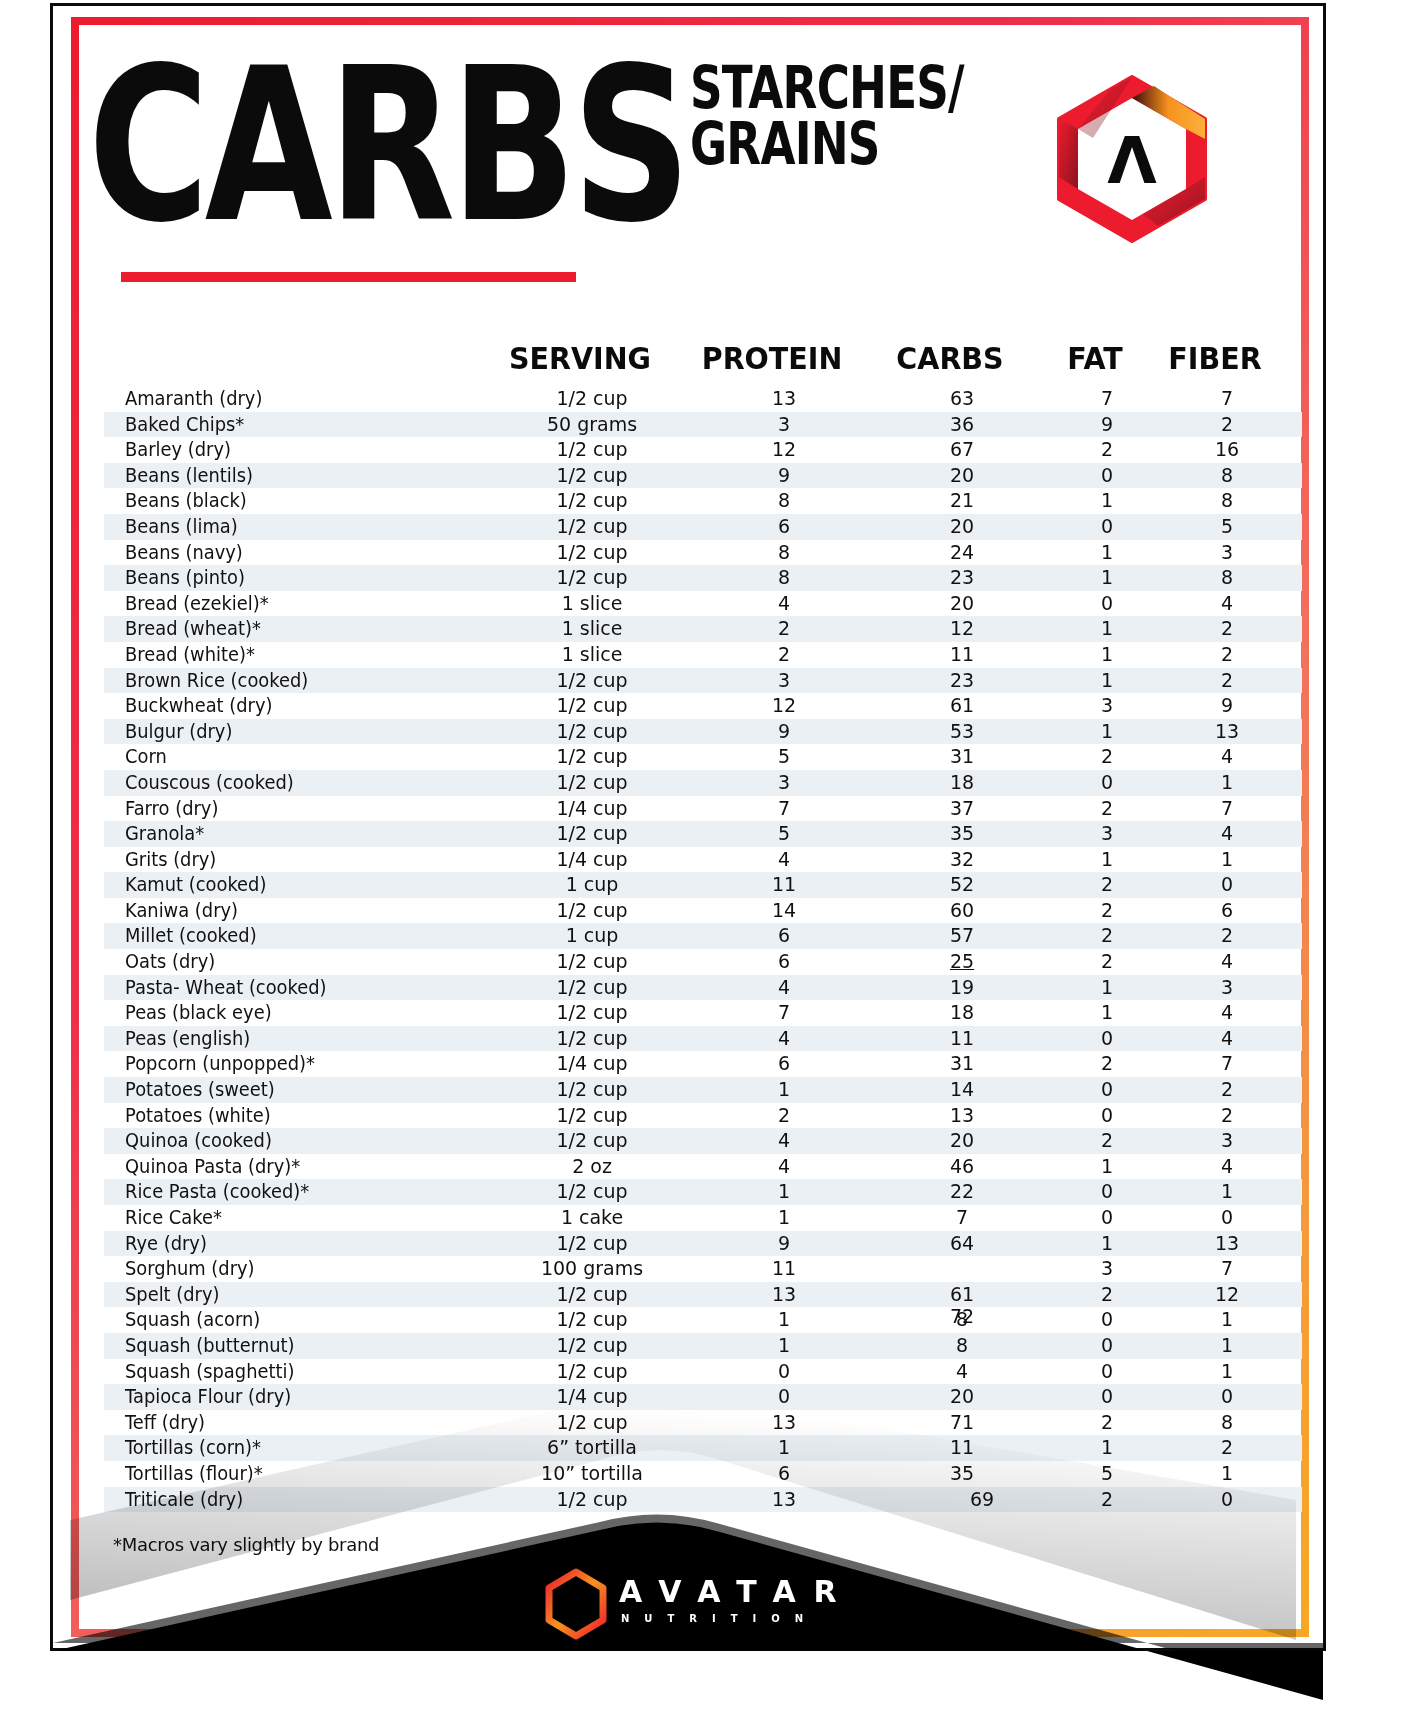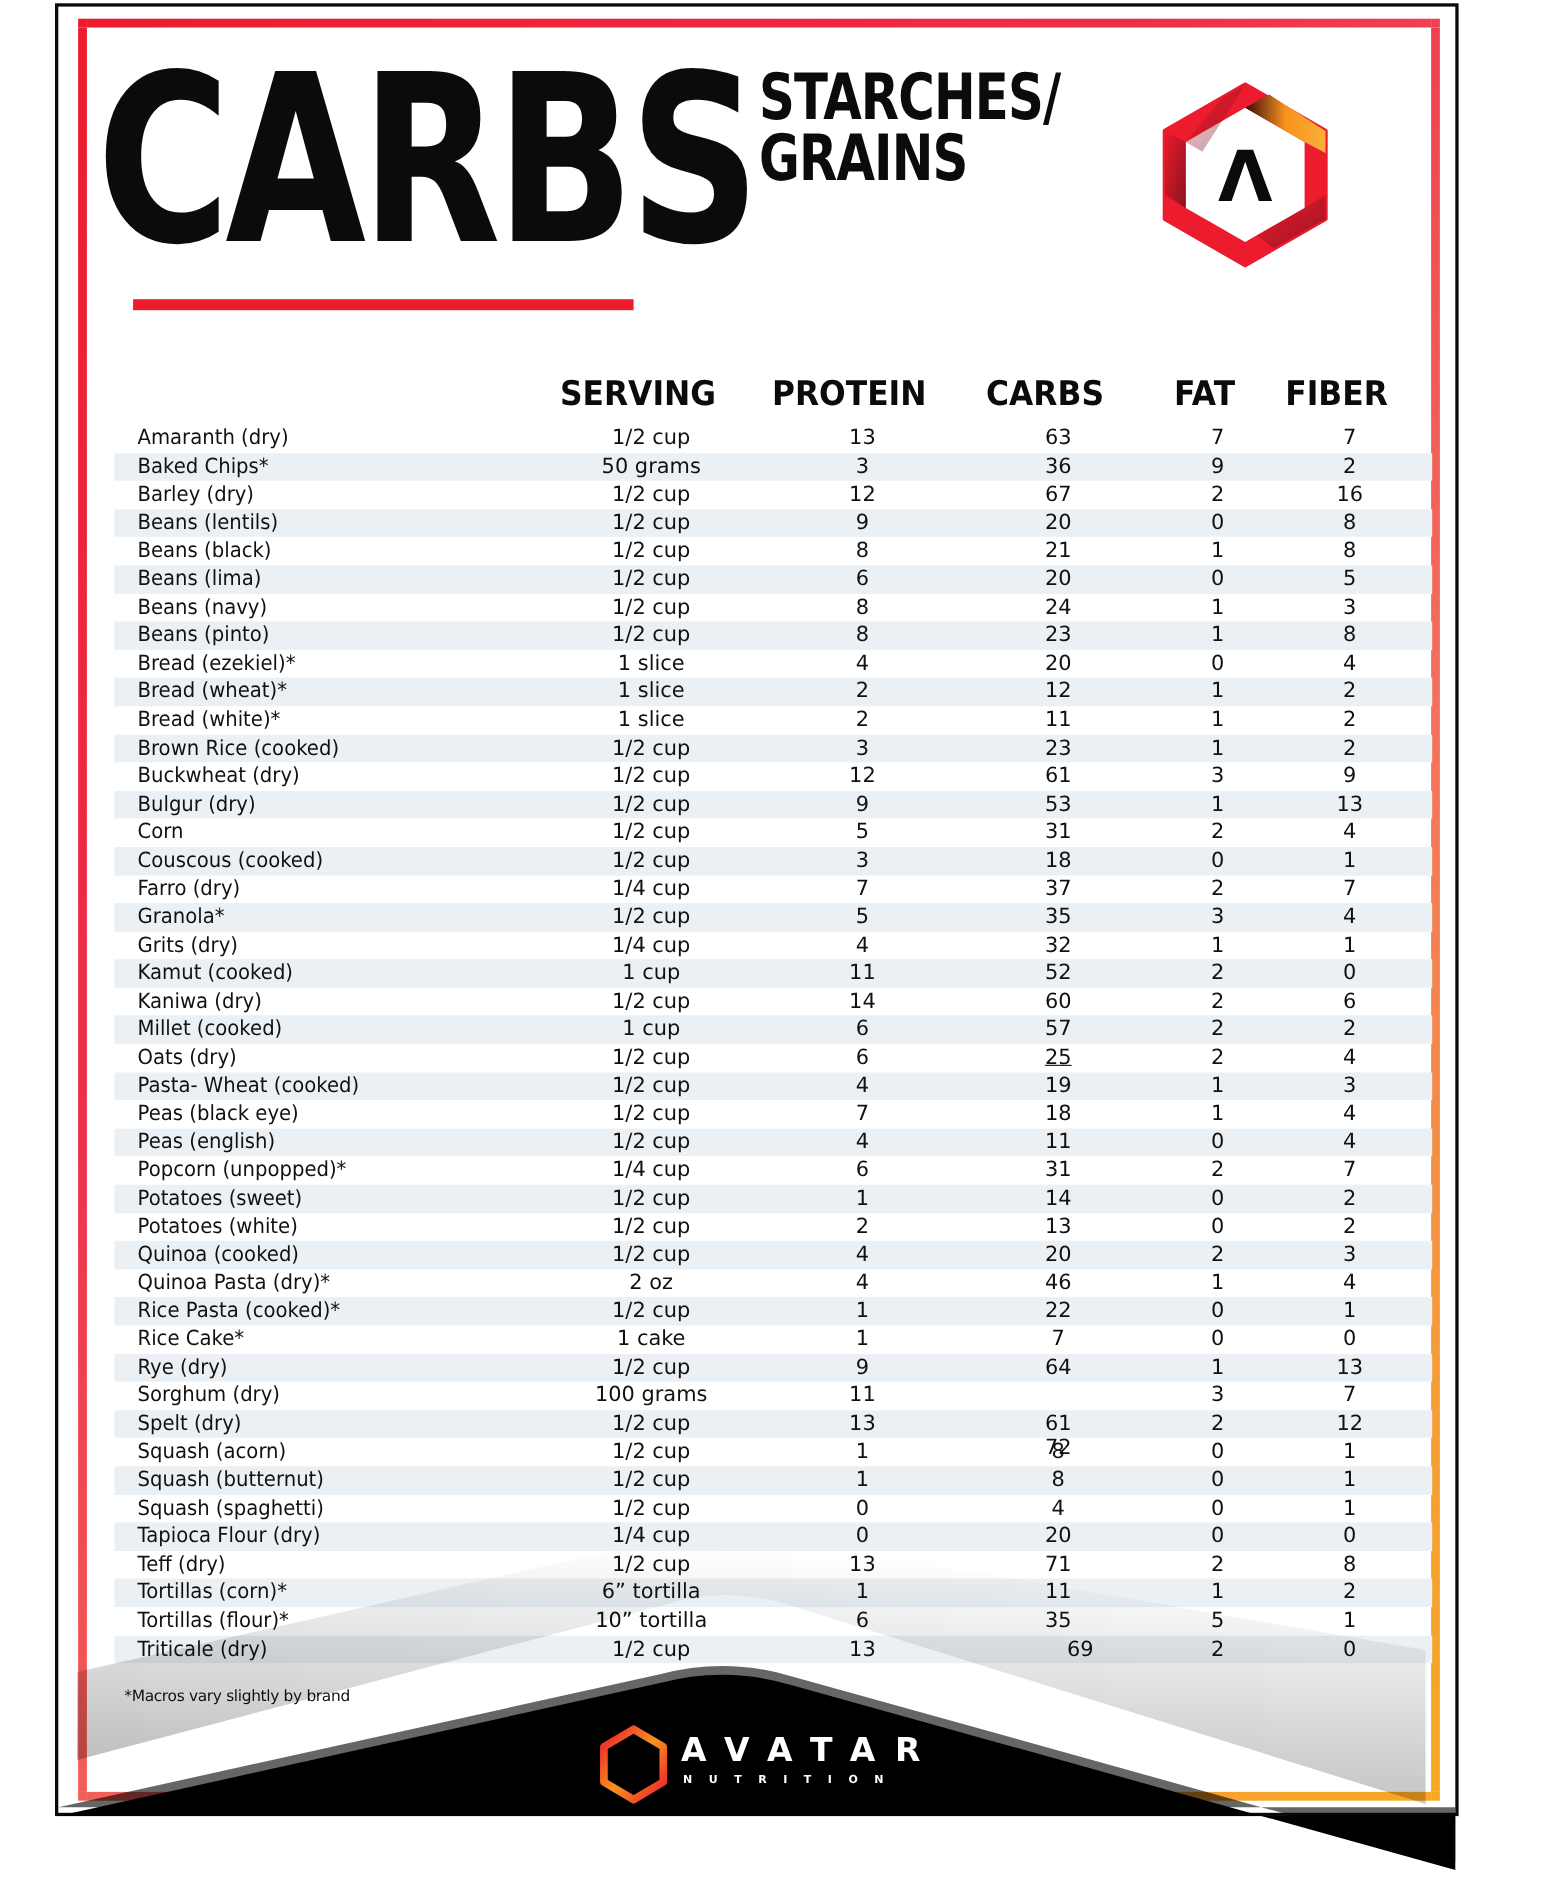--- a/index.html
+++ b/index.html
@@ -25,21 +25,21 @@
            color: #0b0b0b; transform: translateX(-50%) scaleX(0.92); white-space: nowrap; }
 
   .table { position: absolute; left: 104px; top: 386px; width: 1198px; }
   .row { position: relative; height: 25.6px; }
   .row.alt { background: #ebf0f4; }
   .cell { position: absolute; top: 0; line-height: 25.6px; font-family: "DejaVu Sans", sans-serif; font-size: 19px;
           color: #111; white-space: nowrap; }
   .cell.name { left: 21px; transform: scaleX(0.94); transform-origin: left center; }
   .cell.num { transform: translateX(-50%); }
 
-  .footnote { position: absolute; left: 113px; top: 1534px; font-family: "DejaVu Sans", sans-serif; font-size: 14px; color: #111; letter-spacing: -0.3px; }
+  .footnote { position: absolute; left: 113px; top: 1534px; font-family: "DejaVu Sans", sans-serif; font-size: 18px; color: #111; letter-spacing: -0.3px; }
 
   .swoosh { position: absolute; left: 0; top: 0; width: 1420px; height: 1726px; pointer-events: none; }
 
   .brand { position: absolute; left: 541px; top: 1568px; width: 320px; height: 72px; }
   .brand-name { position: absolute; left: 78px; top: 6px; font-family: "DejaVu Sans", sans-serif; font-size: 30px; color: #fff; letter-spacing: 18px; font-weight: 600; }
   .brand-sub { position: absolute; left: 80px; top: 45px; font-family: "DejaVu Sans", sans-serif; font-weight: bold; font-size: 10px; color: #fff; letter-spacing: 15px; }
 </style>
 </head>
 <body>
 

